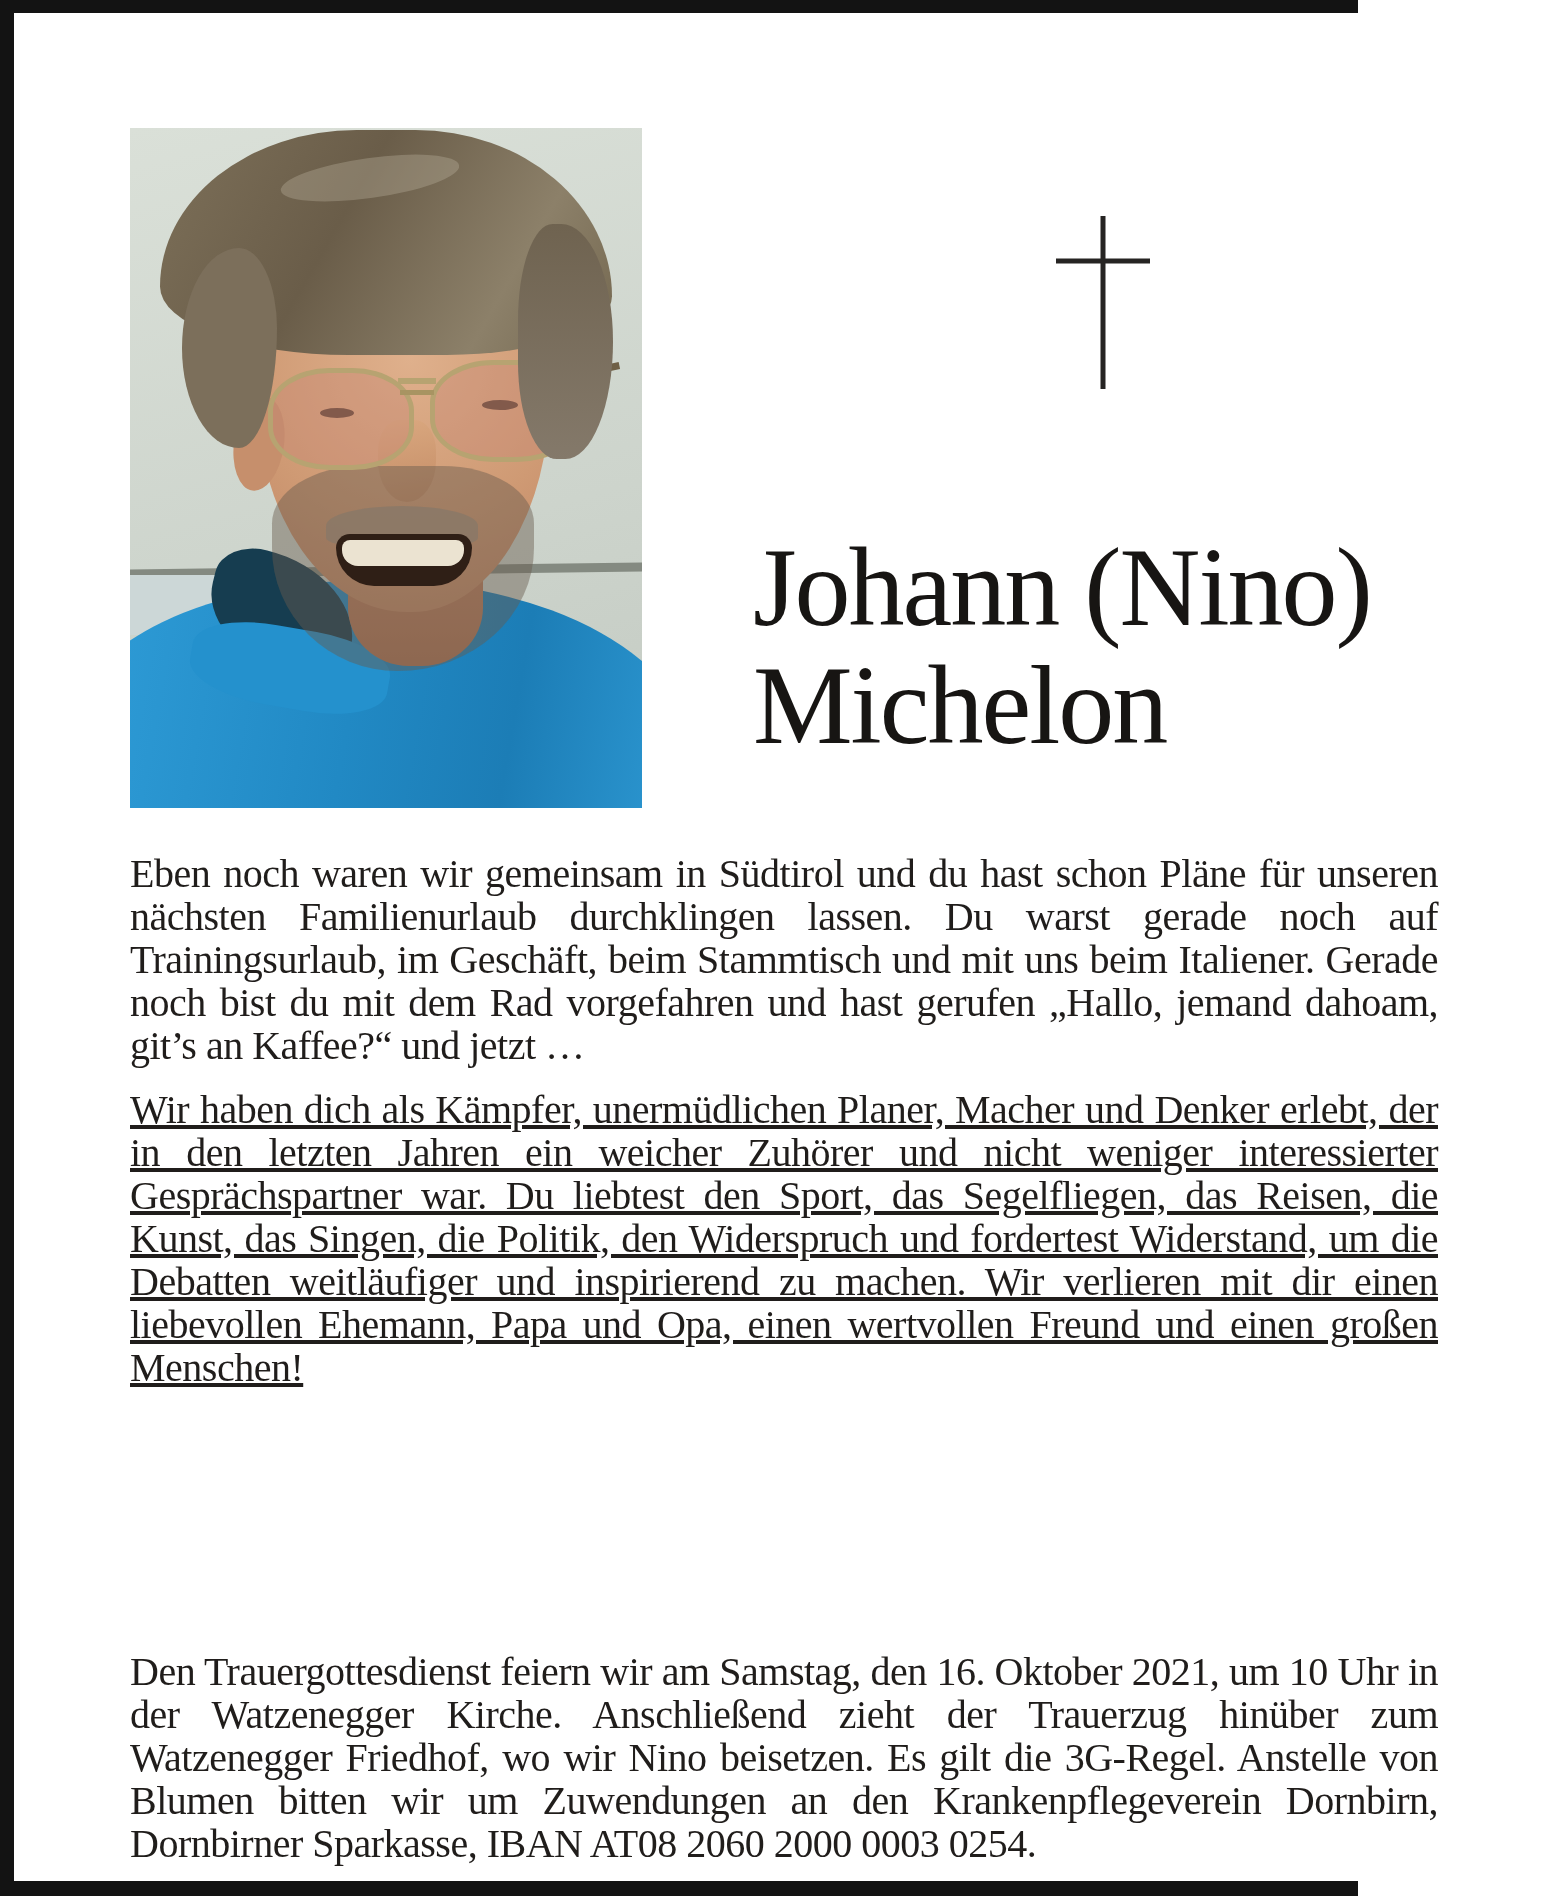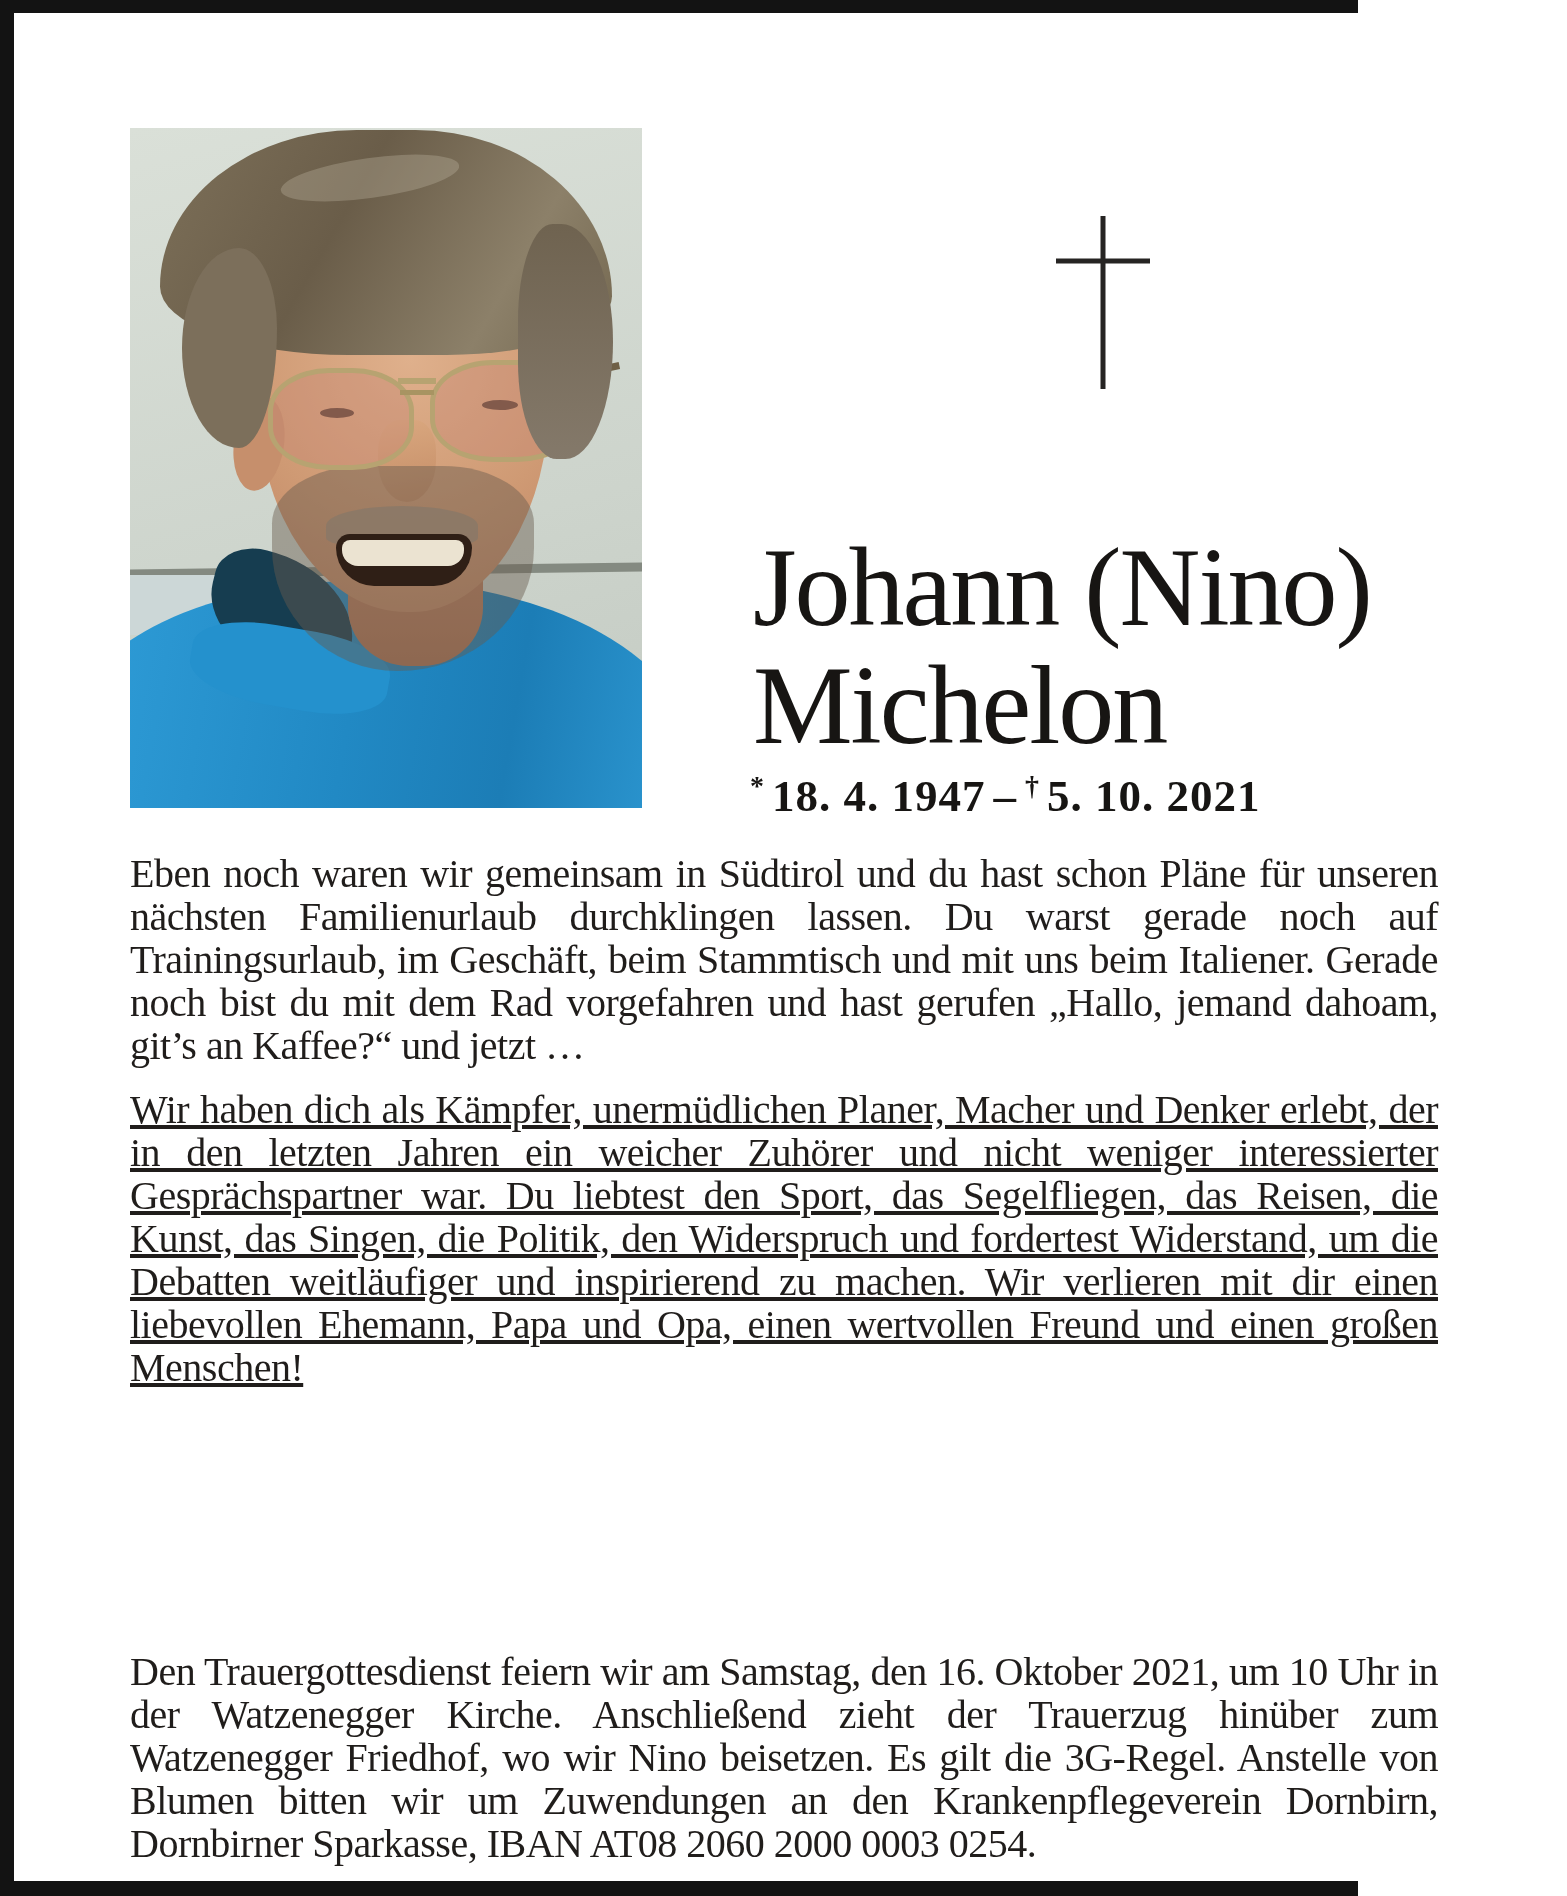--- a/index.html
+++ b/index.html
@@ -120,22 +120,19 @@
   <svg class="cross" width="106" height="180" viewBox="0 0 106 180">
     <line x1="53" y1="3" x2="53" y2="176" stroke="#262423" stroke-width="5"></line>
     <line x1="6" y1="48" x2="100" y2="48" stroke="#262423" stroke-width="5"></line>
   </svg>
 
   <div class="title">
     <div>Johann (Nino)</div>
     <div>Michelon</div>
   </div>
 
-  <div class="dates">
-    <span class="sym">*</span><span>18. 4. 1947</span><span class="sep">–</span><span class="sym">†</span><span>5. 10. 2021</span>
-  </div>
 
   <div class="par p1">Eben noch waren wir gemeinsam in Südtirol und du hast schon Pläne für unseren nächsten Familienurlaub durchklingen lassen. Du warst gerade noch auf Trainingsurlaub, im Geschäft, beim Stammtisch und mit uns beim Italiener. Gerade noch bist du mit dem Rad vorgefahren und hast gerufen „Hallo, jemand dahoam, git’s an Kaffee?“ und jetzt …</div>
   <div class="par p2">Wir haben dich als Kämpfer, unermüdlichen Planer, Macher und Denker erlebt, der in den letzten Jahren ein weicher Zuhörer und nicht weniger interessierter Gesprächspartner war. Du liebtest den Sport, das Segelfliegen, das Reisen, die Kunst, das Singen, die Politik, den Widerspruch und fordertest Widerstand, um die Debatten weitläufiger und inspirierend zu machen. Wir verlieren mit dir einen liebevollen Ehemann, Papa und Opa, einen wertvollen Freund und einen großen Menschen!</div>
 
 
   <div class="par p3">Den Trauergottesdienst feiern wir am Samstag, den 16. Oktober 2021, um 10 Uhr in der Watzenegger Kirche. Anschließend zieht der Trauerzug hinüber zum Watzenegger Friedhof, wo wir Nino beisetzen. Es gilt die 3G-Regel. Anstelle von Blumen bitten wir um Zuwendungen an den Krankenpflegeverein Dornbirn, Dornbirner Sparkasse, IBAN AT08 2060 2000 0003 0254.</div>
 </div>
 
 </body></html>

